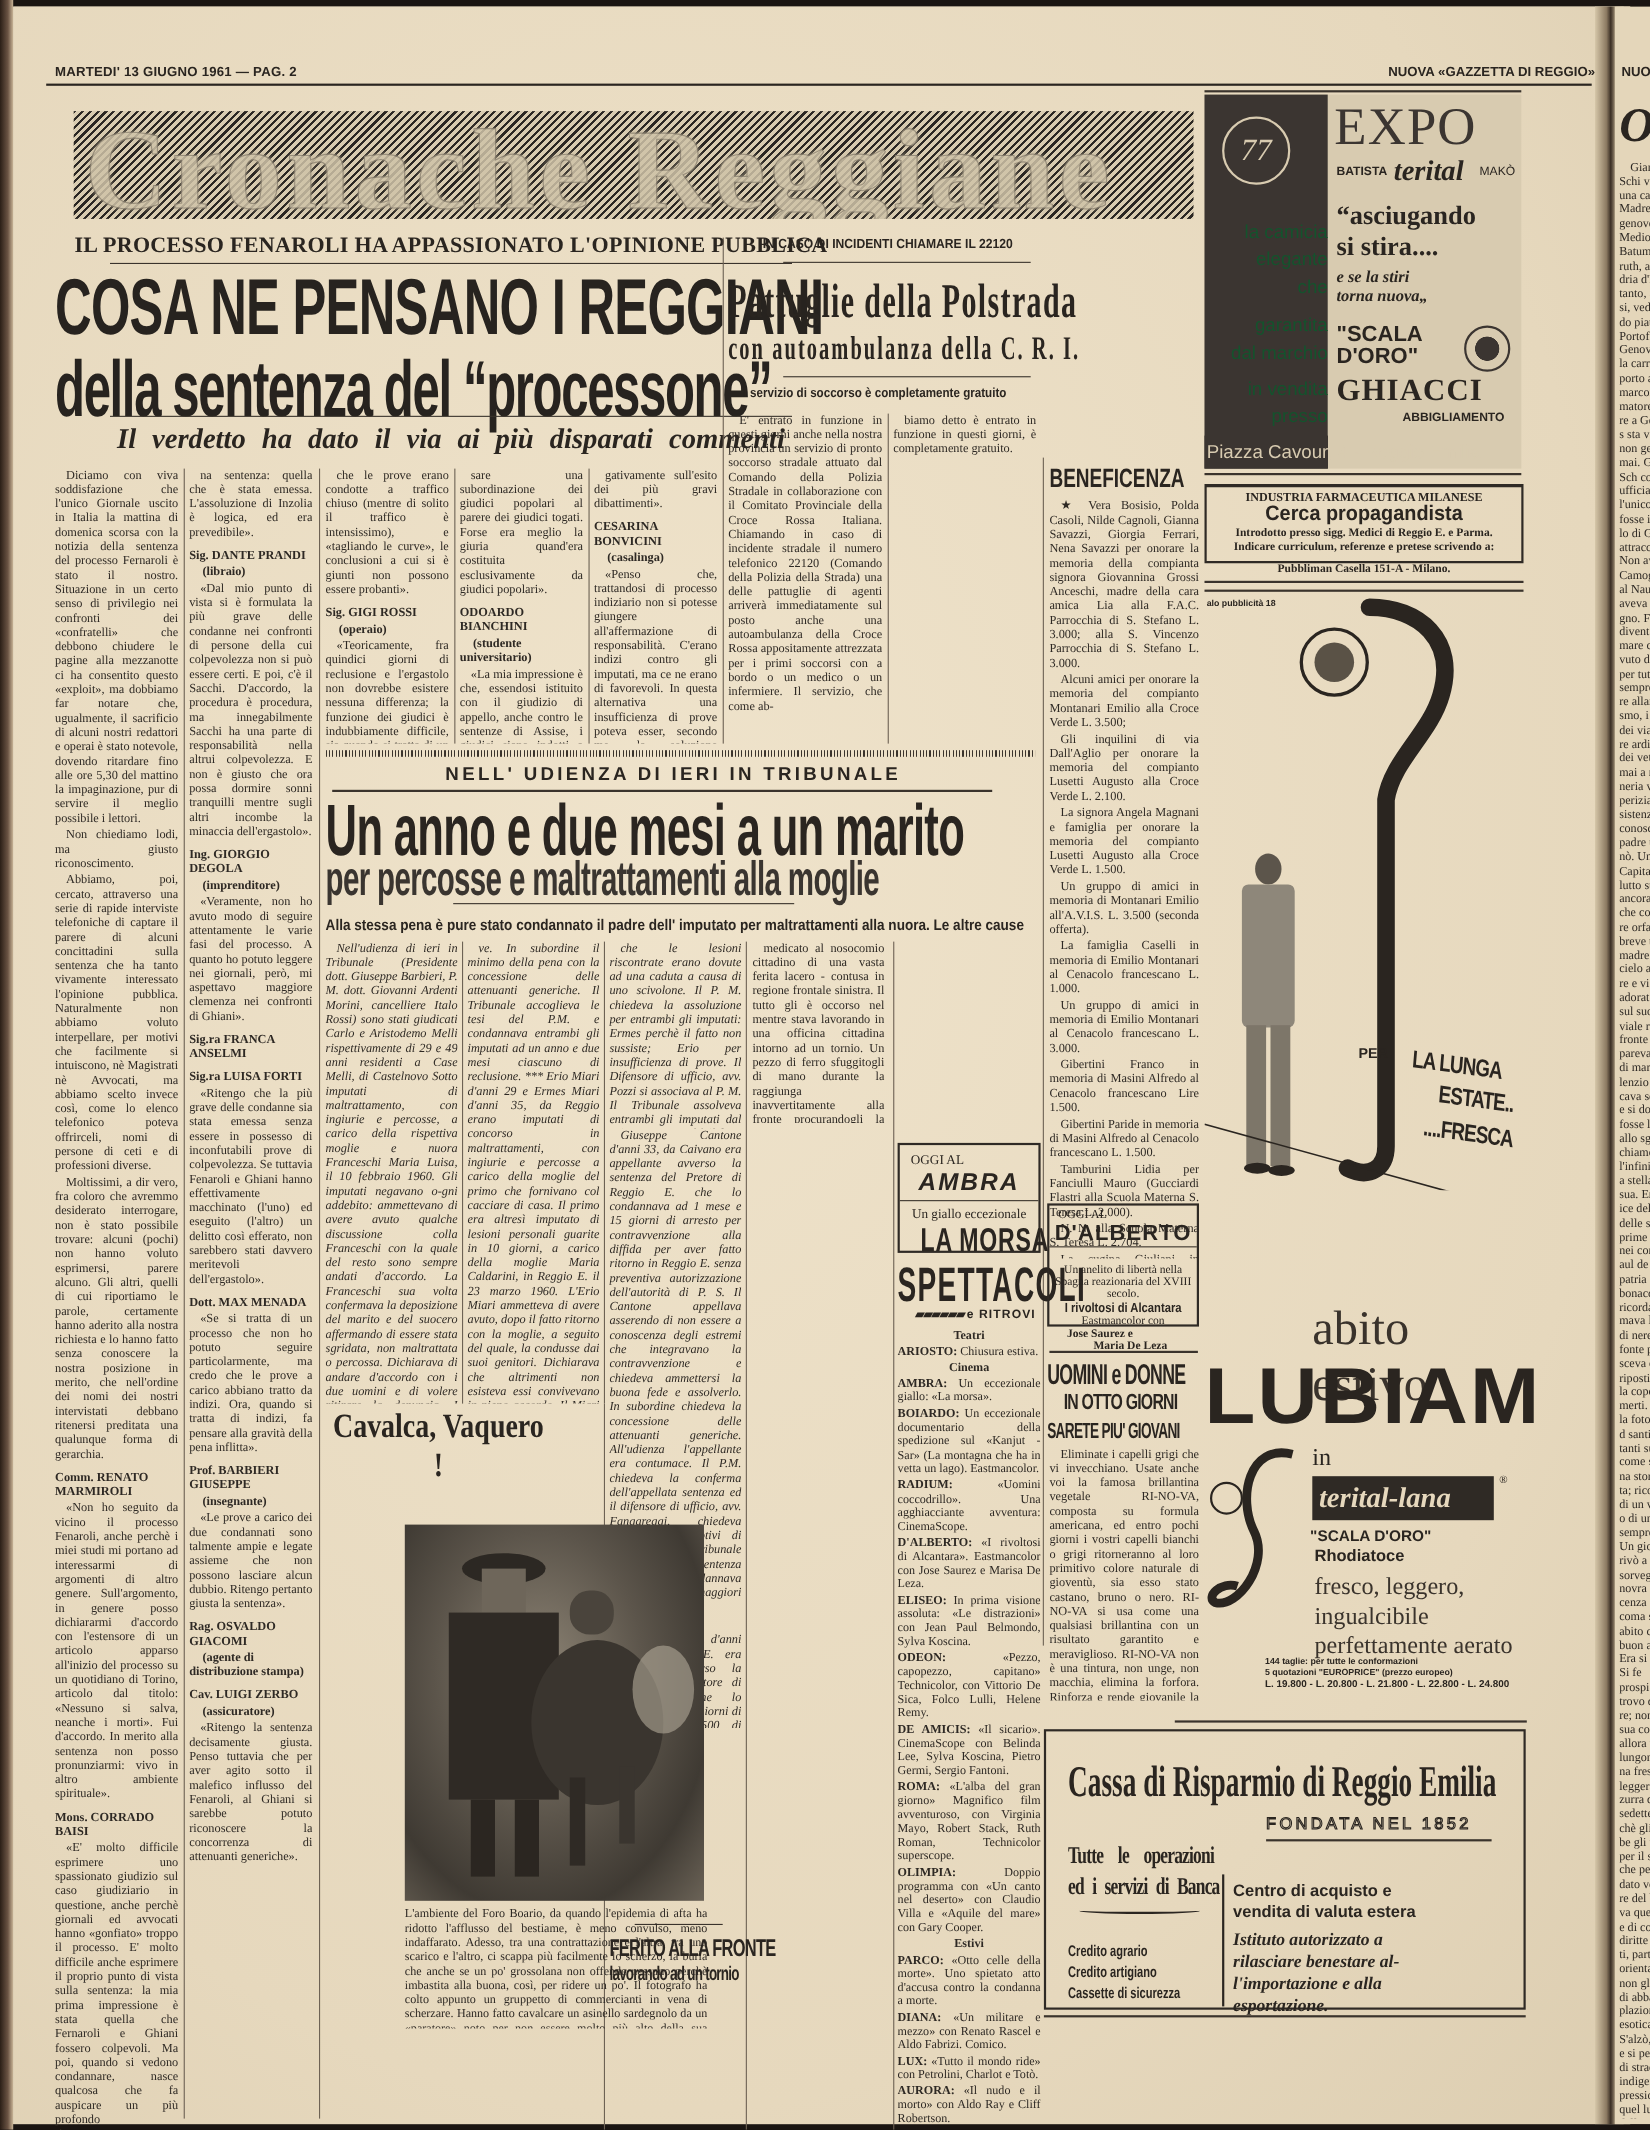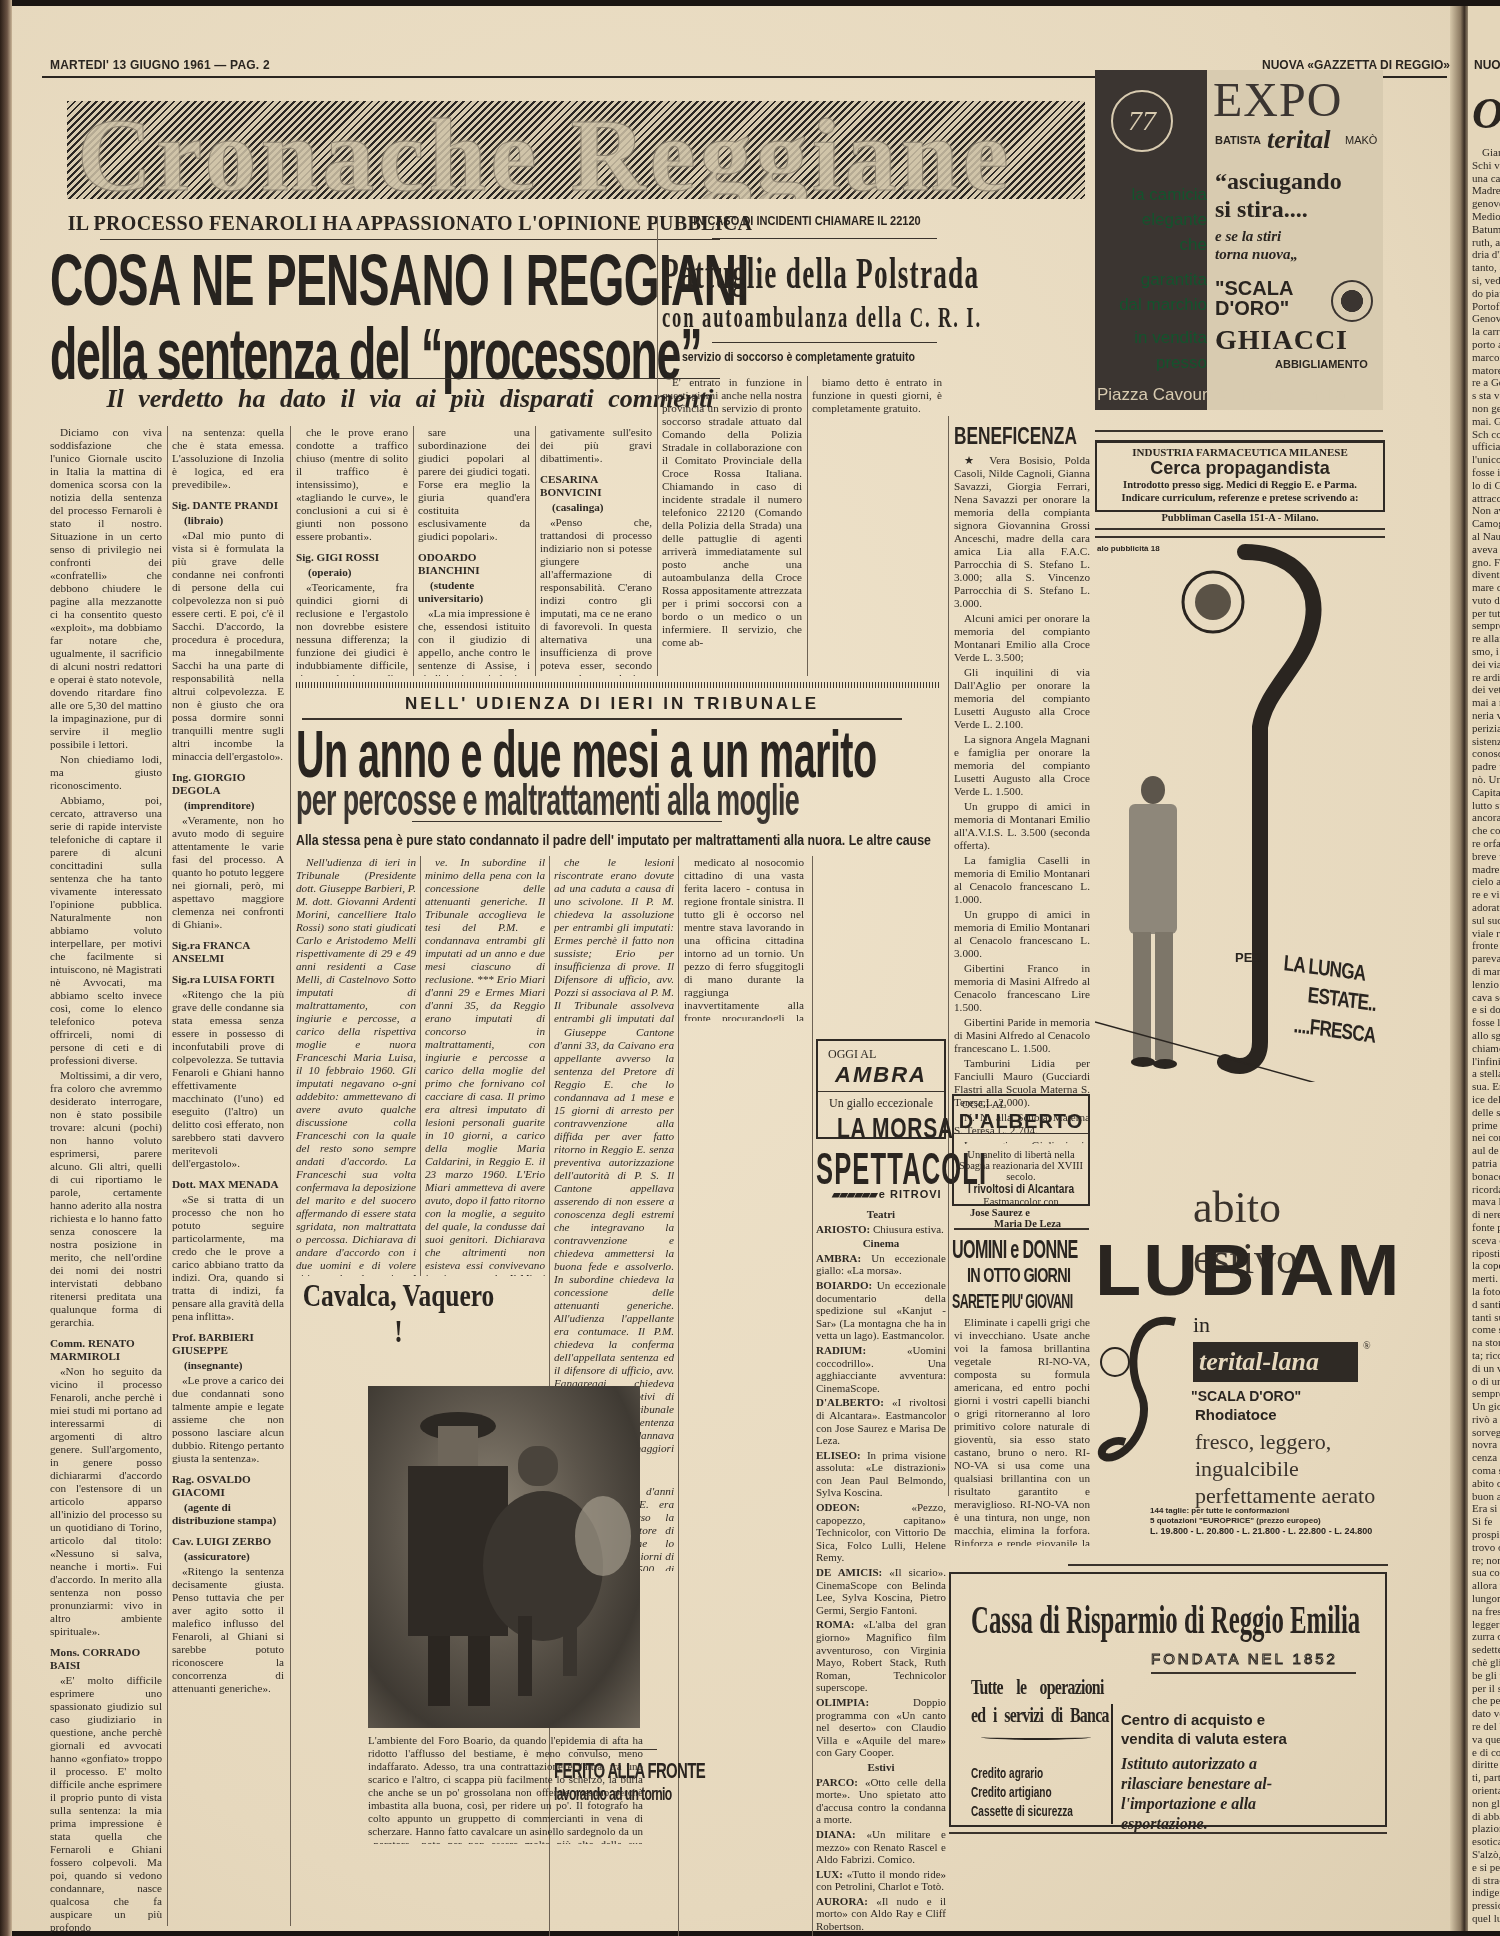--- a/index.html
+++ b/index.html
@@ -26,21 +26,21 @@
   .subital{font:italic bold 26px "Liberation Serif",serif;text-align:center;word-spacing:8px}
   .col{font-size:11.2px;line-height:13px;text-align:justify;overflow:hidden;color:#2e2924}
   .col p{text-indent:10px;margin-bottom:2px}
   .col .name{font-weight:bold;text-indent:0;margin-top:8px;text-align:left}
   .col .role{font-weight:bold;text-indent:12px;text-align:left}
   .ital{font-style:italic}
   .vline{width:1px;background:#6d6254}
   .dotrule{height:6px;background:repeating-linear-gradient(90deg,#3a332c 0 1px,transparent 1px 3px)}
   .box{border:2px solid #2f2a25}
   .center{text-align:center}
-  .ad-expo{left:1083px;top:64px;width:288px;height:340px;background:#d8cbb0}
+  .ad-expo{left:1083px;top:80px;width:288px;height:340px;background:#d8cbb0}
   .ad-expo .dark{position:absolute;left:0;top:0;width:112px;height:340px;background:#3b3531}
   .photo{background:radial-gradient(ellipse at 45% 40%,#8d8475 0%,#5c554b 45%,#3f3a33 75%,#6b6357 100%);}
   .sans{font-family:"Liberation Sans",sans-serif}
 </style>
 </head>
 <body>
 
 <div class="binding-left"></div>
 
 <div class="page">

